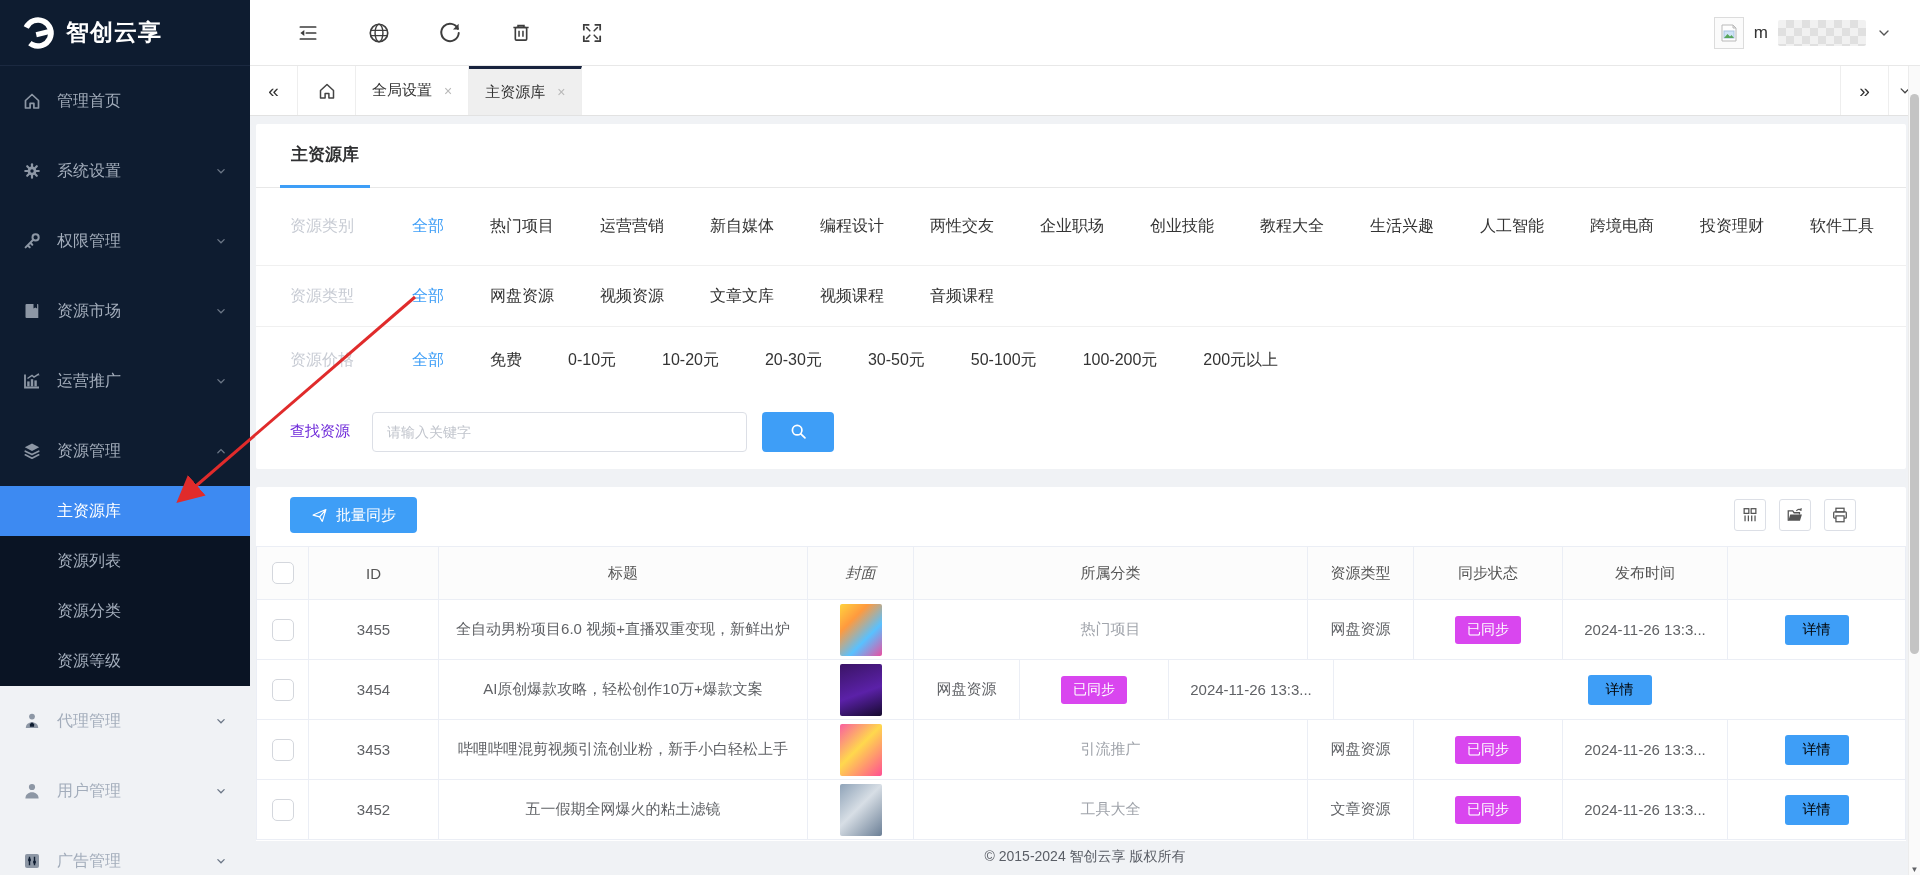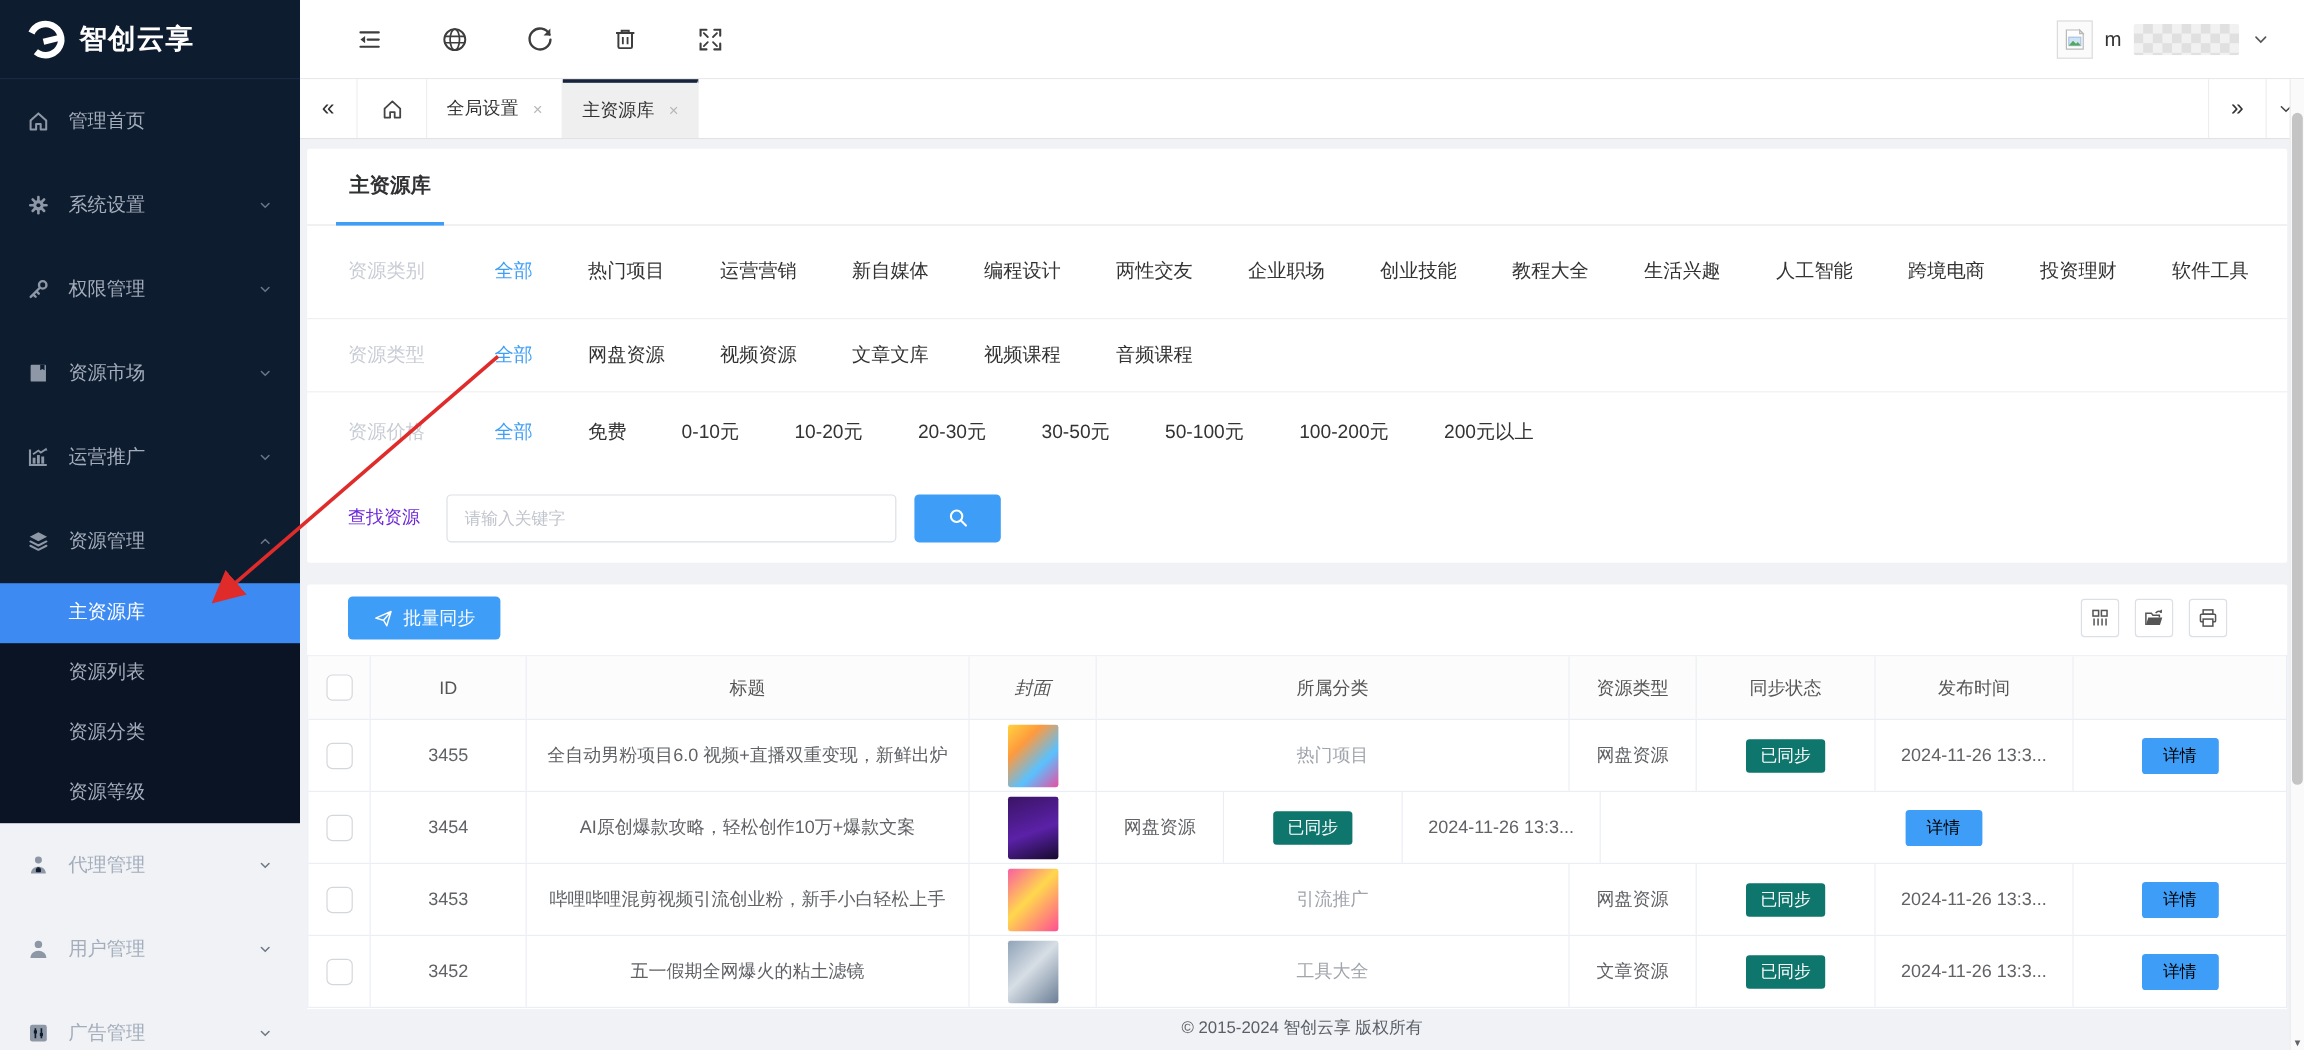--- a/index.html
+++ b/index.html
@@ -90,21 +90,21 @@
   .col-sync { flex:0 0 149px; }
   .col-time { flex:0 0 165px; color:#606266; }
   .col-action { flex:1 1 auto; }
   .thead .cell { color:#555; }
   .checkbox { width:22px; height:22px; border:1px solid #d4d7dd; border-radius:5px; background:#fff; cursor:pointer; }
   .thumb { width:42px; height:52px; border-radius:2px; }
   .cover1 { background:linear-gradient(135deg,#ffd23e 0%,#ff9a3e 30%,#59c1ff 65%,#e94fa1 100%); }
   .cover2 { background:linear-gradient(160deg,#3a1465,#5b21a8 55%,#160a2e); }
   .cover3 { background:linear-gradient(135deg,#f95fa0 0%,#ffd84d 45%,#ff4f93 100%); }
   .cover4 { background:linear-gradient(135deg,#8fa3b8,#d7dee5 45%,#6b7f96); }
-  .badge-sync { display:inline-block; padding:5px 12px; background:#0f766e; color:#fff; font-size:14px; border-radius:3px; }
+  .badge-sync { display:inline-block; padding:5px 12px; background:#d946ef; color:#fff; font-size:14px; border-radius:3px; }
   .detail-btn { width:64px; height:30px; background:#3e9ef7; color:#000000; border:none; border-radius:3px; font-size:14px; cursor:pointer; font-family:inherit; }
 
   .footer { position:absolute; left:0; right:0; bottom:0; height:34px; background:#f0f2f5; text-align:center; font-size:14px; color:#5a5e66; line-height:30px; z-index:8; }
 
   
   .vscrollbar { position:absolute; top:66px; right:0; bottom:0; width:12px; background:#fafafa; border-left:1px solid #ececec; z-index:9; }
   .vthumb { position:absolute; top:28px; left:1px; width:9px; height:560px; background:#c4c4c4; border-radius:5px; }
   .sb-down { position:absolute; bottom:1px; left:0; width:11px; text-align:center; font-size:8px; color:#606266; }
 
   

